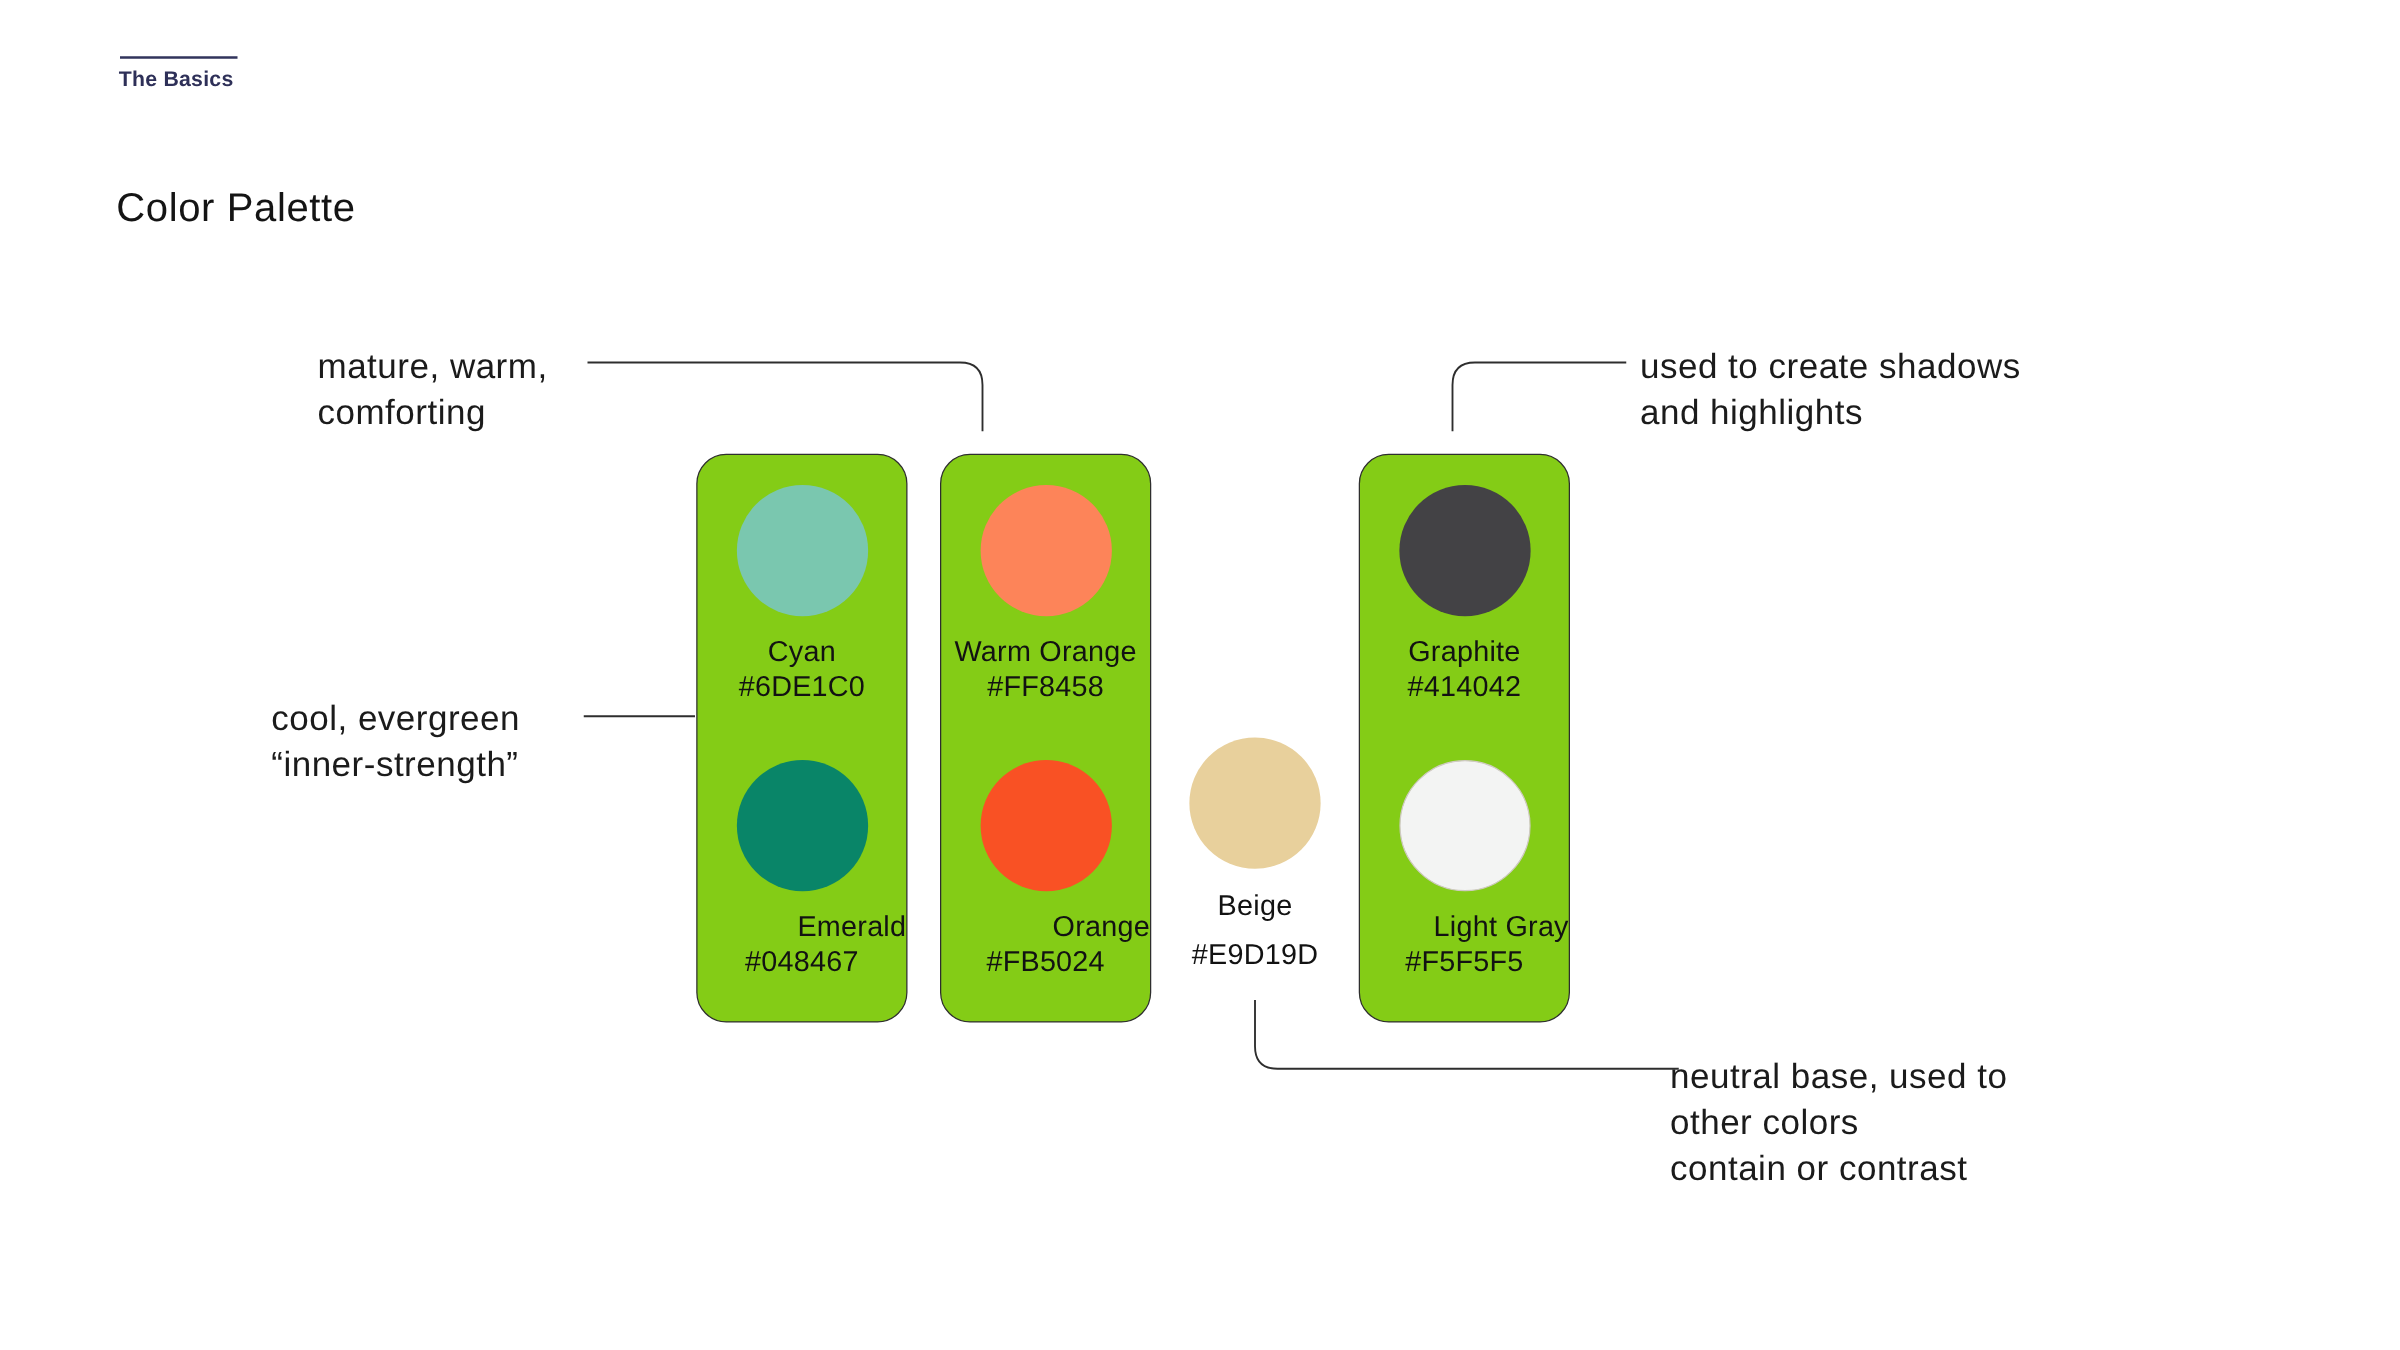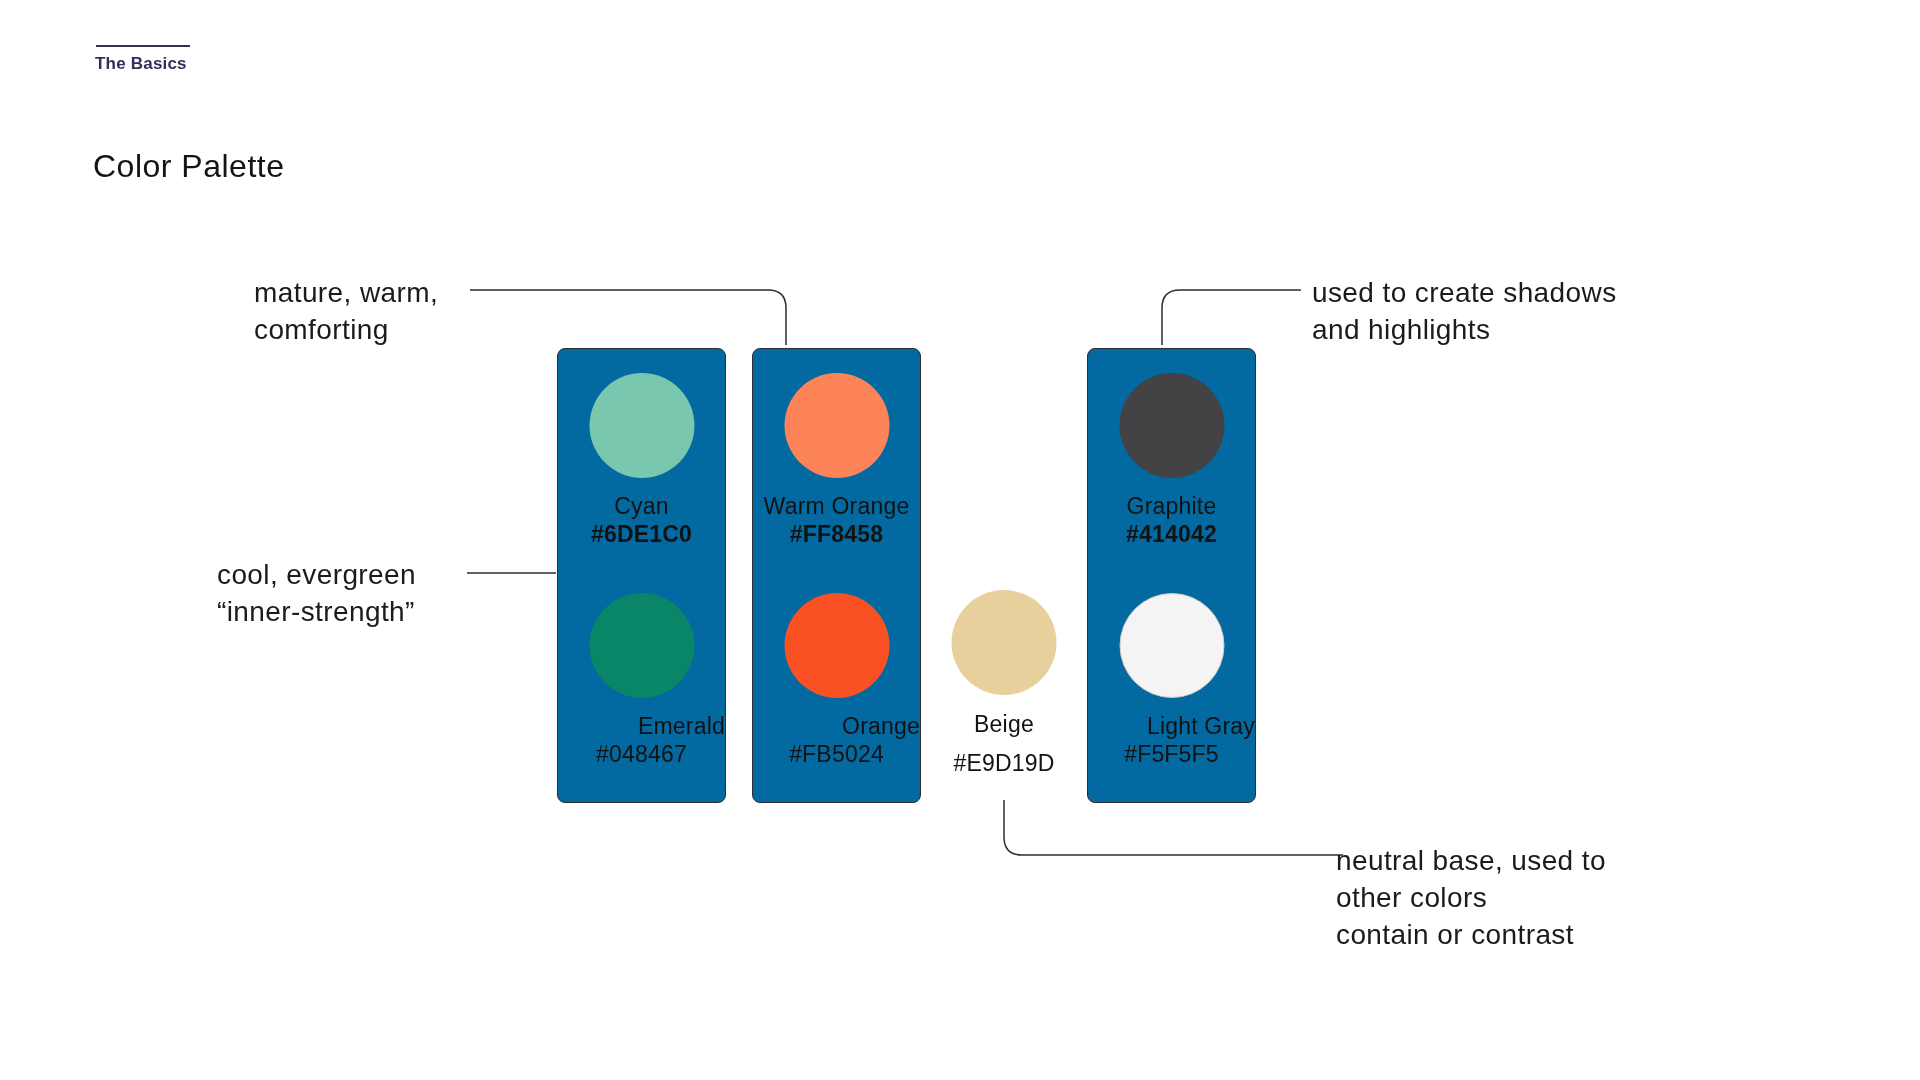--- a/index.html
+++ b/index.html
@@ -63,26 +63,26 @@
     pointer-events: none;
   }
   .connectors path {
     fill: none;
     stroke-width: 1.5px;
   }
 
   
   .card {
     position: absolute;
-    top: 348px;
+    top: 363px;
     width: 169px;
     height: 455px;
     border: 1.5px solid #2E2E2E;
-    border-radius: 8px;
-    background: #0369a1;
+    border-radius: 24px;
+    background: #84cc16;
     box-sizing: border-box;
   }
   #card-green  { left: 557px; }
   #card-orange { left: 752px; }
   #card-gray   { left: 1087px; }
 
   .plain-group {
     position: absolute;
     left: 924px; top: 590px;
     width: 160px; height: 210px;
@@ -103,21 +103,21 @@
     position: absolute;
     left: 0;
     width: 100%;
     text-align: center;
     font-size: 23px;
     color: #121212;
     letter-spacing: 0.2px;
     white-space: nowrap;
   }
   .card .name.t { top: 144px; }
-  .card .hex.t  { top: 172px; font-weight: bold; }
+  .card .hex.t  { top: 172px; }
   .card .name.b { top: 364px; text-align: right; }
   .card .hex.b  { top: 392px; }
   .plain-group .name { top: 121px; }
   .plain-group .hex  { top: 160px; }
 
   .dot.outlined { box-sizing: border-box; border: 1px solid #CFCAC2; }
 
   
   .page-num {
     position: absolute;

